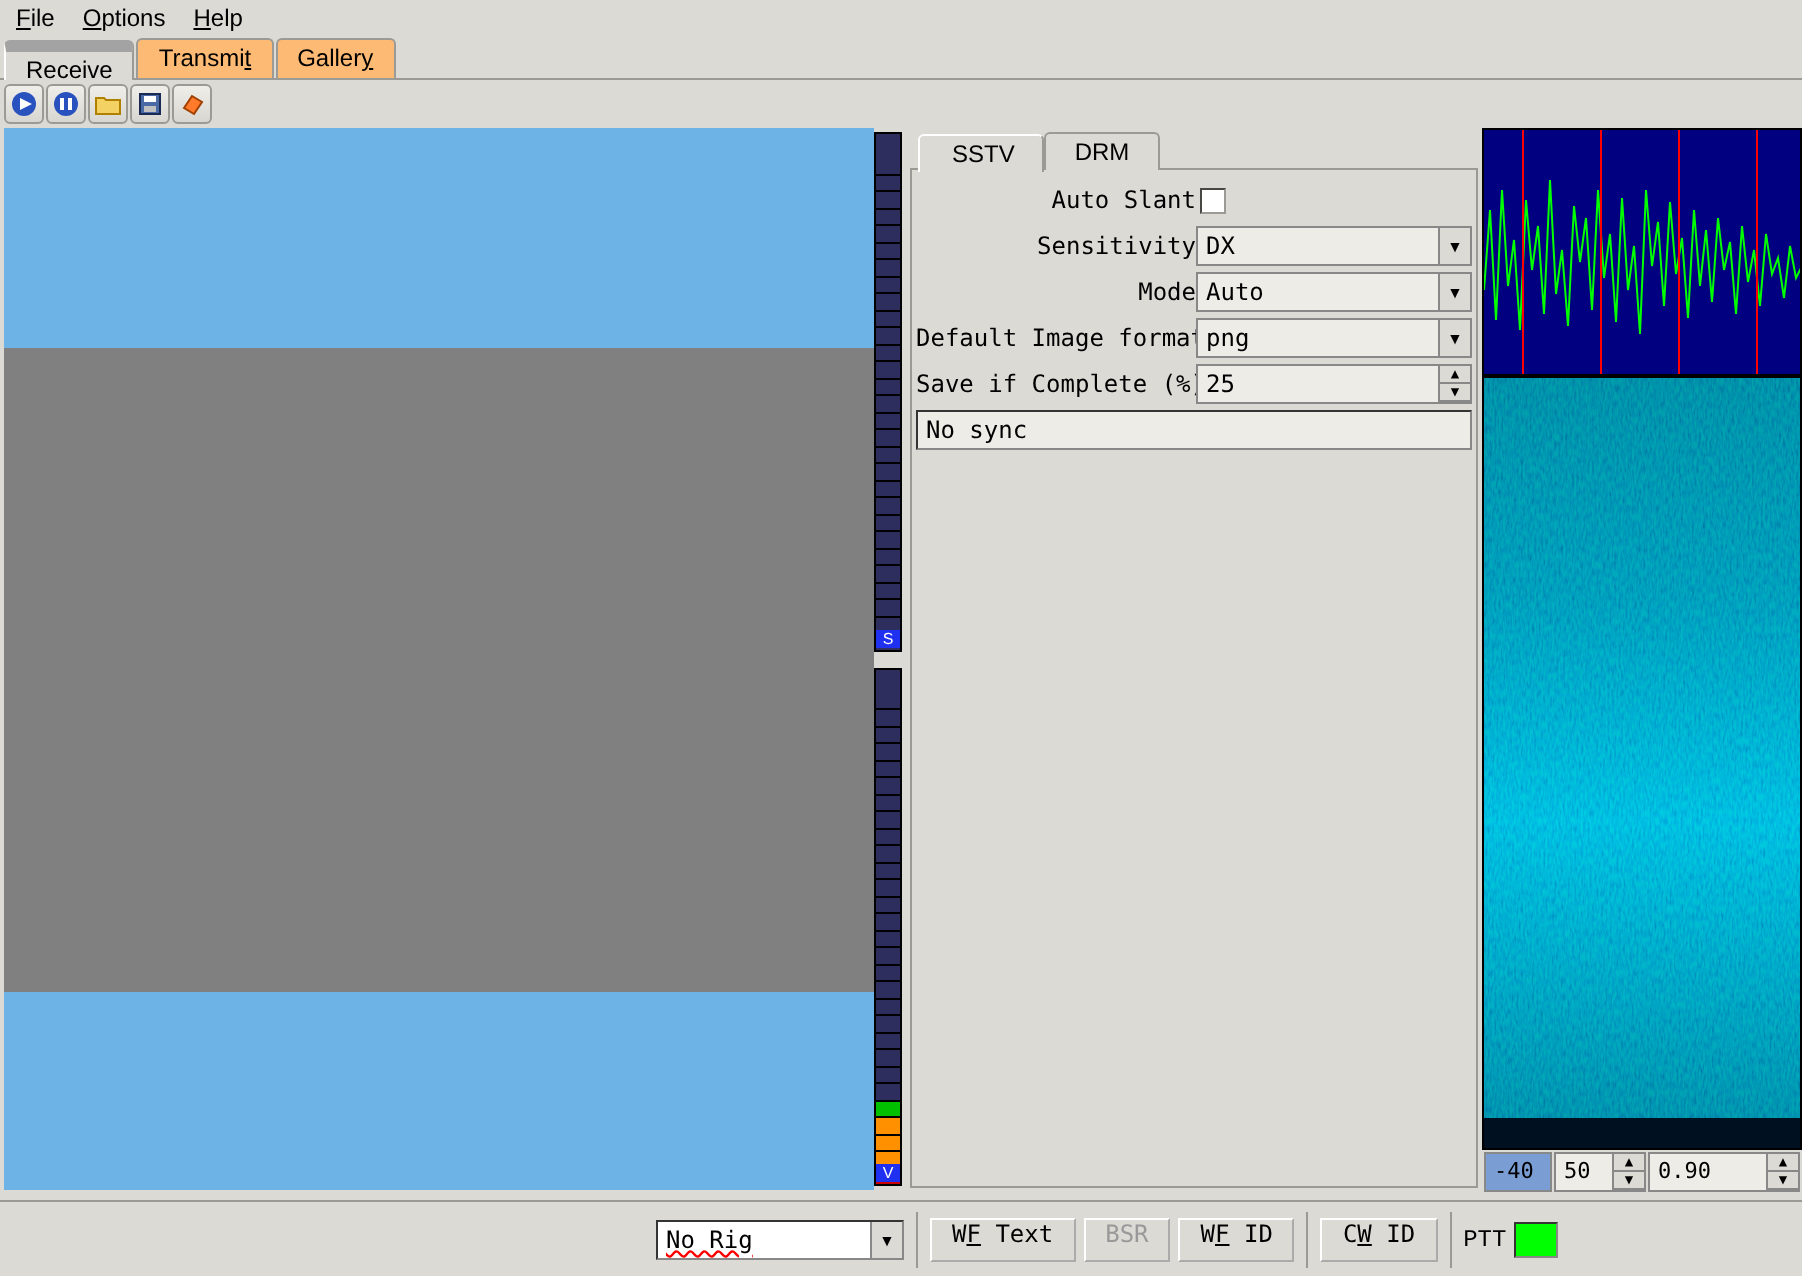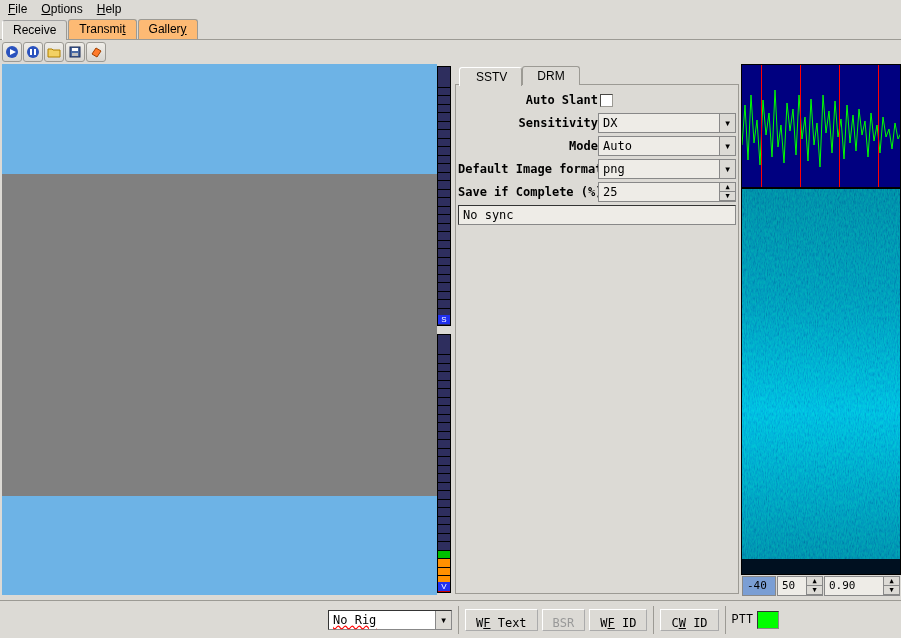--- a/index.html
+++ b/index.html
@@ -33,21 +33,21 @@
     border: 1px solid #9c9a94;
     border-bottom: none;
     background: #fdba74;
     margin-right: 1px;
     border-top-left-radius: 3px;
     border-top-right-radius: 3px;
     position: relative;
   }
   .tab.active {
     background: #dcdad5;
-    border-top: 1px solid #a3a3a3;
+    border-top: 6px solid #a3a3a3;
     border-left: 1px solid #fff;
     z-index: 2;
     top: 1px;
   }
   .tab-content {
     border-top: 1px solid #9c9a94;
     position: relative;
     height: 558px;
   }
   .toolbar {
@@ -163,21 +163,21 @@
     align-items: center;
     height: 22px;
     margin-bottom: 1px;
   }
   .form-row label {
     text-align: right;
     font-family: "DejaVu Sans Mono","Lucida Console",monospace;
     font-size: 12px;
     white-space: nowrap;
   }
-  .lbl140 { width: 140px; font-weight: bold; }
+  .lbl140 { width: 140px; }
   .checkbox {
     width: 13px; height: 13px;
     border: 1px inset #9c9a94;
     background: #fff;
     margin-left: 2px;
   }
   .select {
     flex: 1;
     height: 20px;
     border: 1px solid #888;
@@ -285,21 +285,21 @@
     font-family: monospace;
   }
   .bottom-select .val { flex:1; padding:0 4px; text-decoration: underline; text-decoration-style: wavy; text-decoration-color: red; }
   .bottom-select .arrow { width:16px; background:#dcdad5; border-left:1px solid #888; display:flex;align-items:center;justify-content:center;height:100%;}
   .bbtn {
     border: 1px outset #fff;
     background: #dcdad5;
     height: 22px;
     padding: 0 10px;
     display: flex;
-    align-items: flex-end;
+    align-items: flex-start;
     font-family: monospace;
     font-size: 12px;
   }
   .bbtn.disabled { color: #999; }
   .ptt-box {
     background: #00ff00;
     width: 22px; height: 18px;
     border: 1px inset #888;
   }
   svg.icon { width: 14px; height: 14px; }

